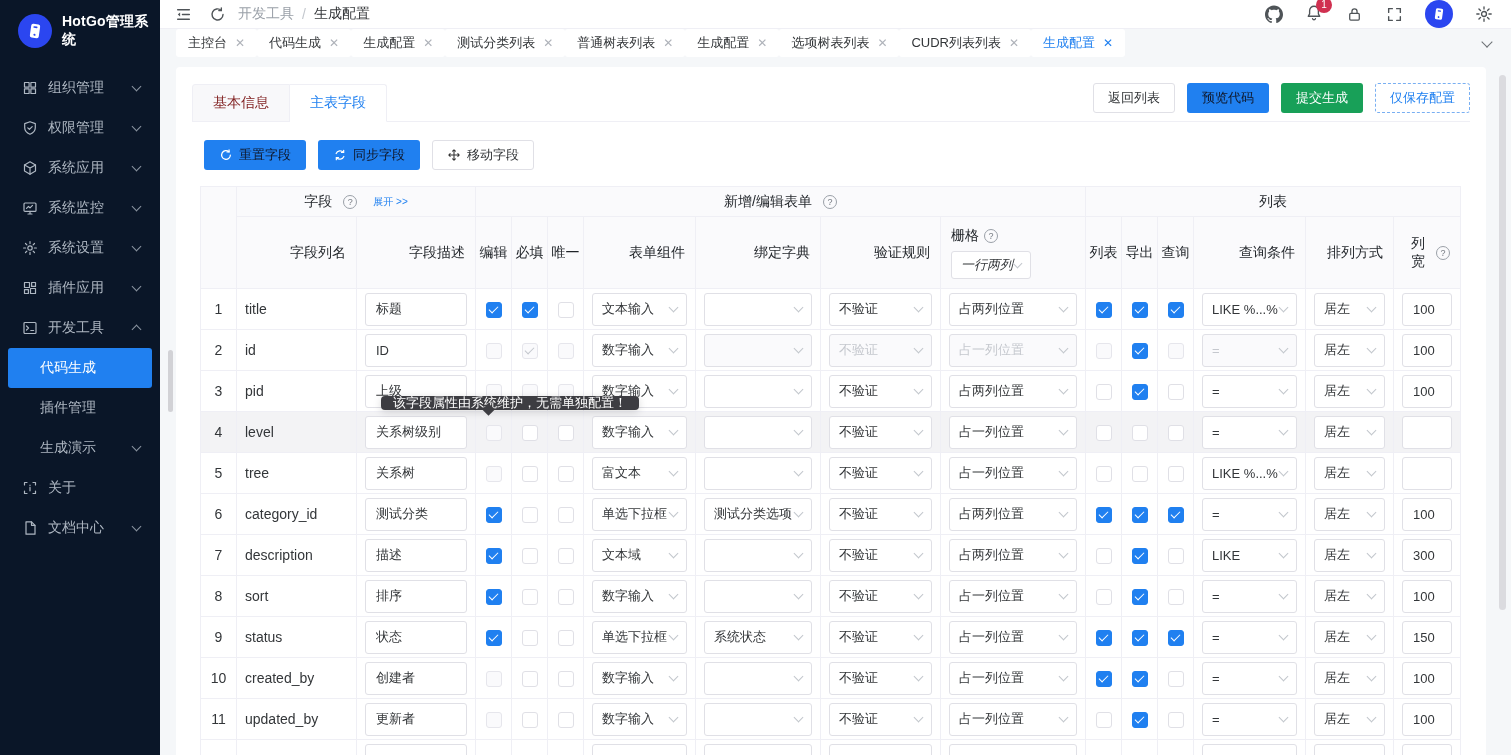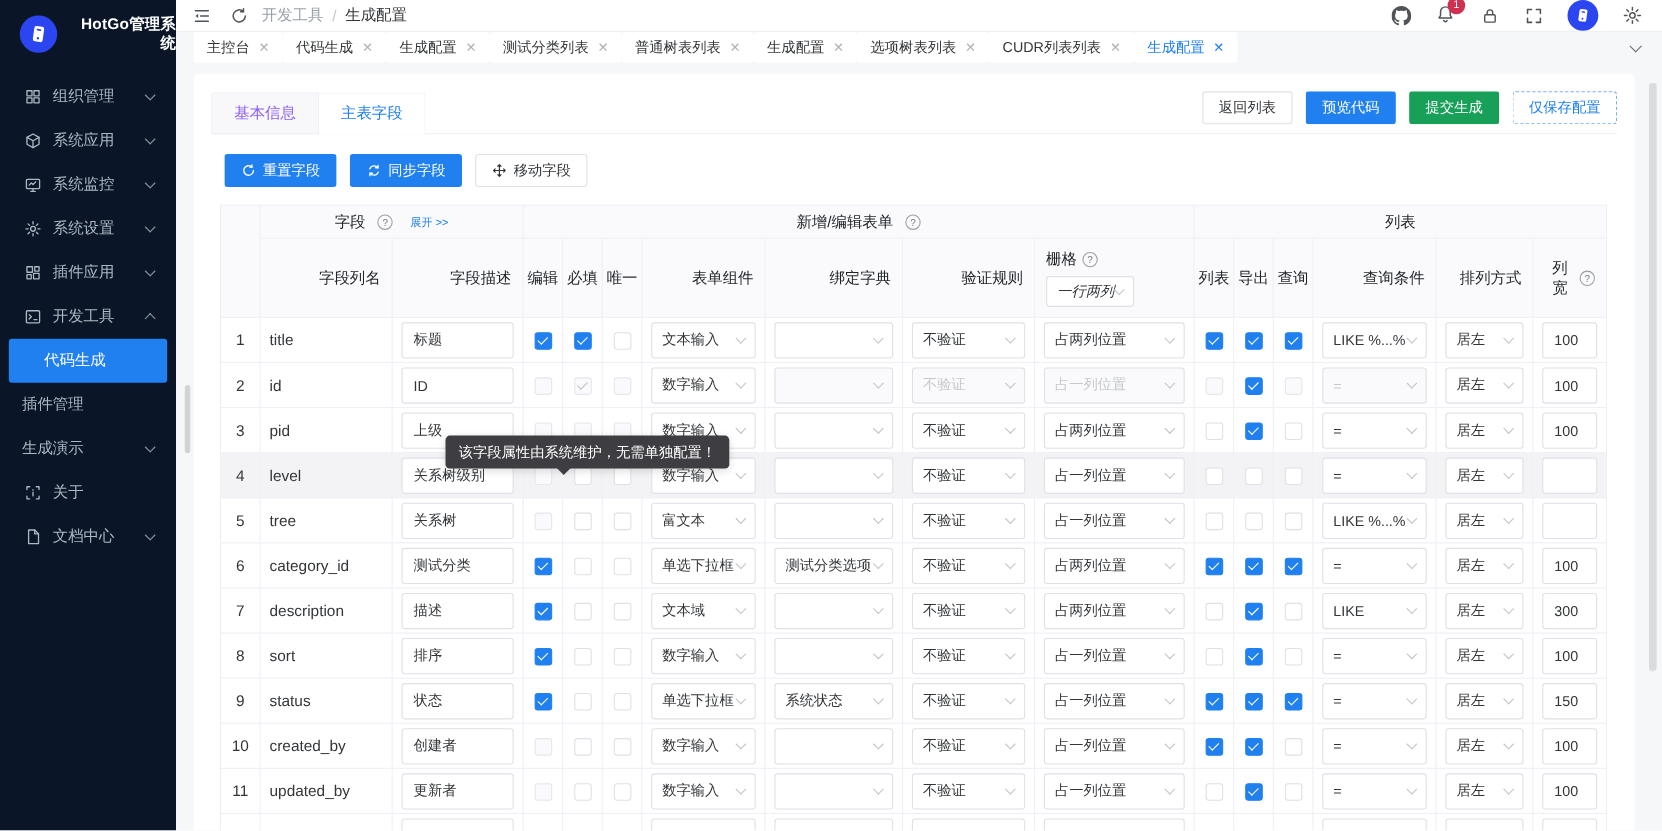--- a/index.html
+++ b/index.html
@@ -2,27 +2,27 @@
 <html><head>
 <meta charset="utf-8">
 <style>
   * { box-sizing: border-box; margin: 0; padding: 0; }
   html,body { width:1511px; height:755px; overflow:hidden; background:#f5f7f9;
     font-family:"Liberation Sans","DejaVu Sans",sans-serif; font-size:14px; color:#333639; }
   .root { position:relative; width:1511px; height:755px; display:flex; }
 
   
   .sidebar { width:160px; height:755px; background:#0a1628; flex:0 0 160px; position:relative; z-index:5; }
-  .logo-row { height:62px; display:flex; align-items:center; padding-left:18px; gap:10px;text-align:right; }
+  .logo-row { height:62px; display:flex; align-items:center; padding-left:18px; gap:10px; }
   .logo-circle { width:34px; height:34px; border-radius:50%; background:#2b46f0; display:flex; align-items:center; justify-content:center; flex:0 0 34px; }
   .logo-title { color:#fff; font-size:14px; font-weight:700; letter-spacing:.2px; }
   .menu { padding-top:6px; }
   .menu-item { position:relative; height:40px; display:flex; align-items:center; padding-left:22px; color:#aeb7c2; font-size:14px; cursor:pointer; }
   .menu-item .mi-icon { width:16px; height:16px; margin-right:10px; display:inline-flex; color:#aeb7c2; }
-  .menu-item.child { padding-left:20px; }
+  .menu-item.child { padding-left:40px; }
   .menu-item.active { background:#2080f0; color:#fff; margin:0 8px; padding-left:32px; border-radius:3px; }
   .mi-chev { position:absolute; right:20px; width:7px; height:7px; border-right:1.4px solid #8b95a1; border-bottom:1.4px solid #8b95a1; }
   .mi-chev.down { transform:rotate(45deg); margin-top:-3px; }
   .mi-chev.up { transform:rotate(-135deg); margin-top:3px; }
 
   
   .main { flex:1; display:flex; flex-direction:column; min-width:0; }
   .topbar { height:48px; background:#fff; border-bottom:1px solid #efeff5; display:flex; align-items:center; padding:0 18px 0 14px; }
   .tb-icon { width:18px; height:18px; color:#4f5458; display:inline-flex; align-items:center; justify-content:center; cursor:pointer; }
   .tb-left { display:flex; align-items:center; gap:16px; }
@@ -42,28 +42,28 @@
   .tag-chip.active { color:#2080f0; }
   .tag-chip.active .tag-close { color:#2080f0; }
   .tagbar-more { position:absolute; right:18px; width:10px; height:10px; }
   .tagbar-more span { display:block; width:8px; height:8px; border-right:1.4px solid #6b7075; border-bottom:1.4px solid #6b7075; transform:rotate(45deg); }
 
   
   .content { flex:1; padding:10px 0 0 16px; }
   .card { width:1310px; background:#fff; border-radius:4px; height:900px; position:relative; }
   .tabs-row { display:flex; align-items:flex-end; padding:16px 16px 0 16px; border-bottom:0; }
   .tabs-inner { display:flex; border-bottom:1px solid #efeff5; flex:1; align-items:flex-end; }
-  .tab { height:38px; padding:0 20px; display:flex; align-items:center; background:#f8f8fa; border:1px solid #efeff5; color:#8b5cf6; font-size:14px; cursor:pointer; margin-bottom:-1px; }
+  .tab { height:38px; padding:0 20px; display:flex; align-items:center; background:#f8f8fa; border:1px solid #efeff5; color:#7f1d1d; font-size:14px; cursor:pointer; margin-bottom:-1px; }
   .tab:first-child { border-top-left-radius:3px; }
   .tab + .tab { border-left:none; }
   .tab.active { background:#fff; color:#2080f0; border-bottom:1px solid #fff; border-top-right-radius:3px; }
   .tabs-actions { display:flex; gap:12px; margin-left:auto; padding-bottom:8px; align-items:center; }
   .btn { height:30px; padding:0 14px; border-radius:3px; font-size:13px; display:inline-flex; align-items:center; gap:6px; cursor:pointer; border:1px solid transparent; white-space:nowrap; }
   .btn-default { background:#fff; border-color:#e0e0e6; color:#333639; }
-  .btn-primary { background:#2080f0; color:#ffffff; }
+  .btn-primary { background:#2080f0; color:#0f172a; }
   .btn-success { background:#18a058; color:#fff; }
   .btn-dashed { background:#fff; border:1px dashed #79aff2; color:#2080f0; }
   .btn .b-icon { width:14px; height:14px; display:inline-flex; }
 
   .toolbar { display:flex; gap:12px; margin:18px 0 16px 28px; }
 
   
   .tbl-wrap { margin:0 24px; }
   table { border-collapse:collapse; table-layout:fixed; width:1260px; }
   th, td { border:1px solid #efeff5; font-weight:400; }
@@ -85,21 +85,21 @@
   .sel.dis { background:#fafafc; color:#c5c8ce; }
   .sel-sm { height:28px; width:80px; font-size:13px;font-style:italic; }
   .cb { display:inline-flex; width:16px; height:16px; border:1px solid #e0e0e6; border-radius:3px; background:#fff; align-items:center; justify-content:center; vertical-align:middle; cursor:pointer; }
   .cb.checked { background:#2080f0; border-color:#2080f0; }
   .cb.checked::after { content:""; width:4px; height:8px; border-right:1.6px solid #fff; border-bottom:1.6px solid #fff; transform:rotate(45deg); margin-top:-2px; }
   .cb.dis { background:#fafafc; border-color:#e6e6ec; }
   .cb.dis.checked { background:#fafafc; border-color:#e6e6ec; }
   .cb.dis.checked::after { border-color:#c2c6cc; }
 
   
-  .tooltip { position:fixed; left:405px; top:396px; height:30px; background:#3d3d42; color:#fff; font-size:13px; border-radius:4px; padding:0 12px; display:flex; align-items:center; z-index:50; white-space:nowrap; box-shadow:0 2px 8px rgba(0,0,0,.15); }
+  .tooltip { position:fixed; left:381px; top:396px; height:14px; background:#3d3d42; color:#fff; font-size:13px; border-radius:4px; padding:0 12px; display:flex; align-items:center; z-index:50; white-space:nowrap; box-shadow:0 2px 8px rgba(0,0,0,.15); }
   .tooltip::after { content:""; position:absolute; left:103px; bottom:-4px; width:9px; height:9px; background:#3d3d42; transform:rotate(45deg); }
 
   
   .right-thumb { position:fixed; right:5px; top:75px; width:7px; height:535px; background:#dbdbdf; border-radius:4px; }
   .left-thumb { position:fixed; left:168px; top:350px; width:5px; height:62px; background:#d2d2d6; border-radius:3px; }
 </style>
 </head>
 <body>
 
 <div class="root">
@@ -121,20 +121,30 @@
         <div class="menu-item">
           <span class="mi-icon">
             <svg viewBox="0 0 16 16" width="16" height="16" fill="none" stroke="currentColor" stroke-width="1.2" stroke-linecap="round" stroke-linejoin="round">
               <rect x="2.5" y="2.5" width="4.6" height="4.6"></rect>
               <rect x="8.9" y="2.5" width="4.6" height="4.6"></rect>
               <rect x="2.5" y="8.9" width="4.6" height="4.6"></rect>
               <rect x="8.9" y="8.9" width="4.6" height="4.6"></rect>
             </svg>
           </span>
           <span class="mi-label">组织管理</span>
+          <span class="mi-chev down"></span>
+        </div>
+        <div class="menu-item">
+          <span class="mi-icon">
+            <svg viewBox="0 0 16 16" width="16" height="16" fill="none" stroke="currentColor" stroke-width="1.2" stroke-linecap="round" stroke-linejoin="round">
+              <path d="M8 1.7l5.3 1.9v4.2c0 3.2-2.2 5.2-5.3 6.5-3.1-1.3-5.3-3.3-5.3-6.5V3.6z"></path>
+              <path d="M5.8 7.8l1.6 1.6 2.8-2.8"></path>
+            </svg>
+          </span>
+          <span class="mi-label">权限管理</span>
           <span class="mi-chev down"></span>
         </div>
         <div class="menu-item">
           <span class="mi-icon">
             <svg viewBox="0 0 16 16" width="16" height="16" fill="none" stroke="currentColor" stroke-width="1.2" stroke-linecap="round" stroke-linejoin="round">
               <path d="M8 1.8l5.5 3.1v6.2L8 14.2l-5.5-3.1V4.9z"></path>
               <path d="M2.5 4.9L8 8l5.5-3.1M8 8v6.2"></path>
             </svg>
           </span>
           <span class="mi-label">系统应用</span>

